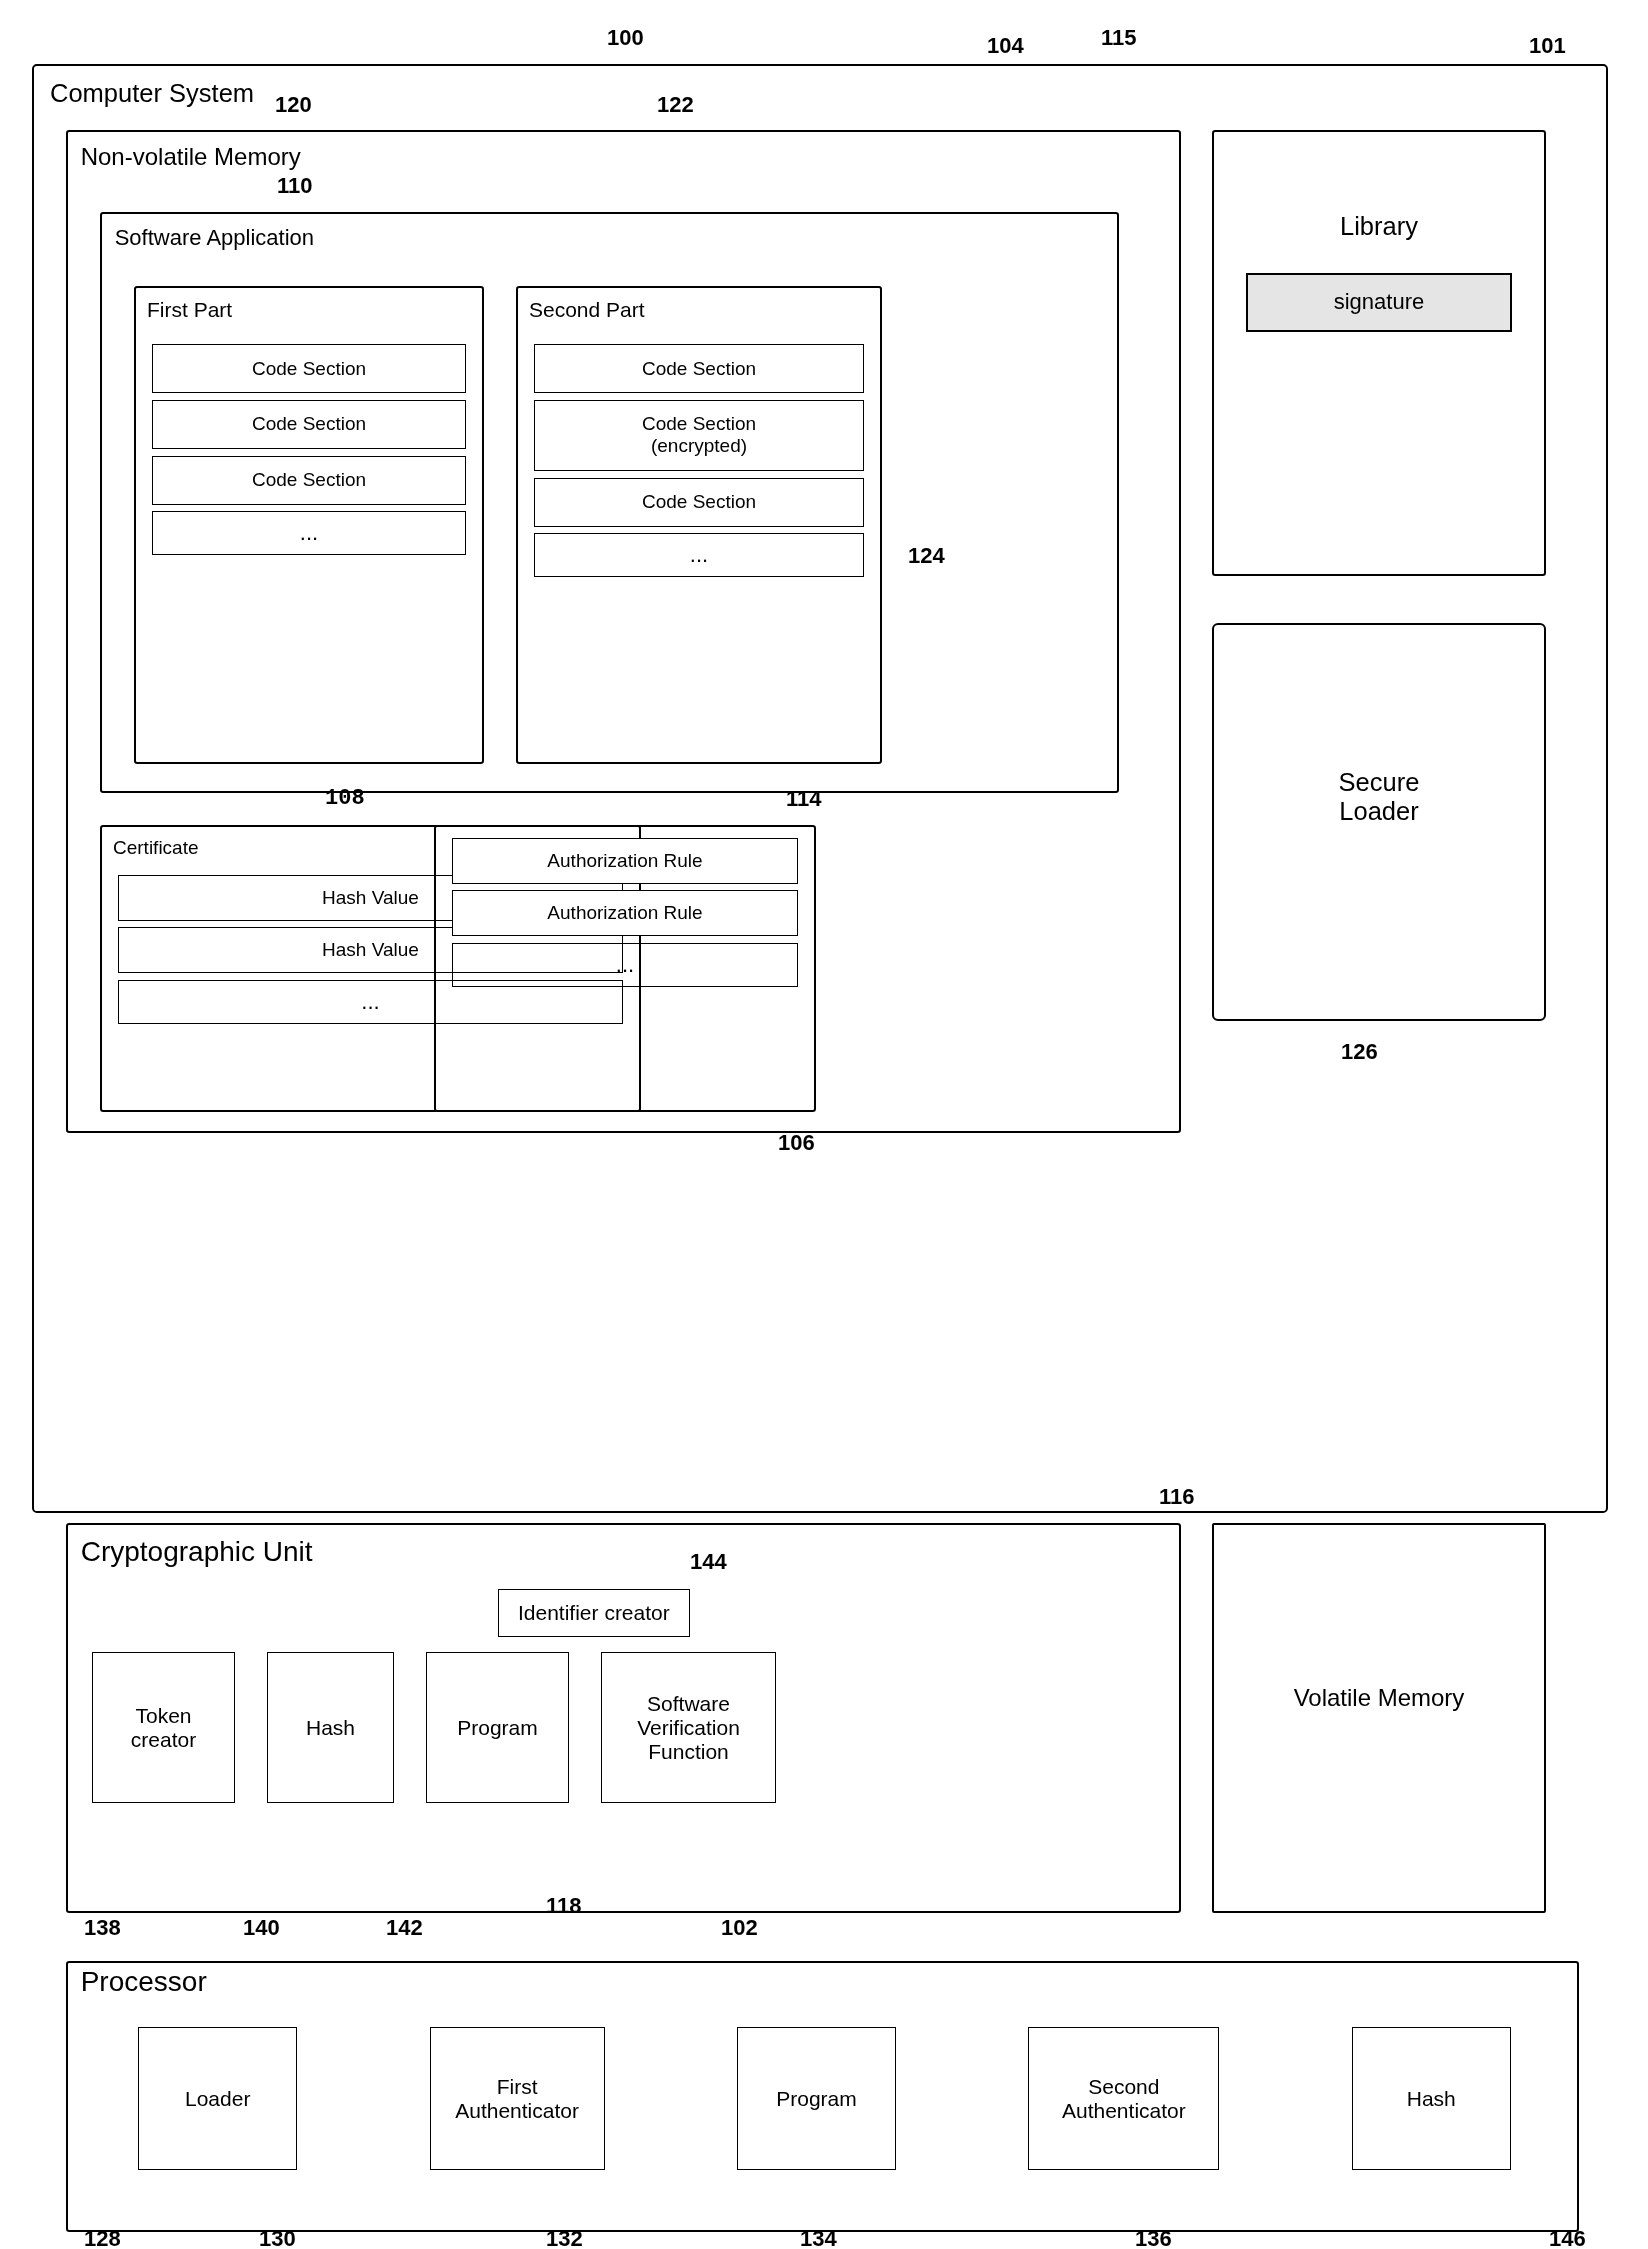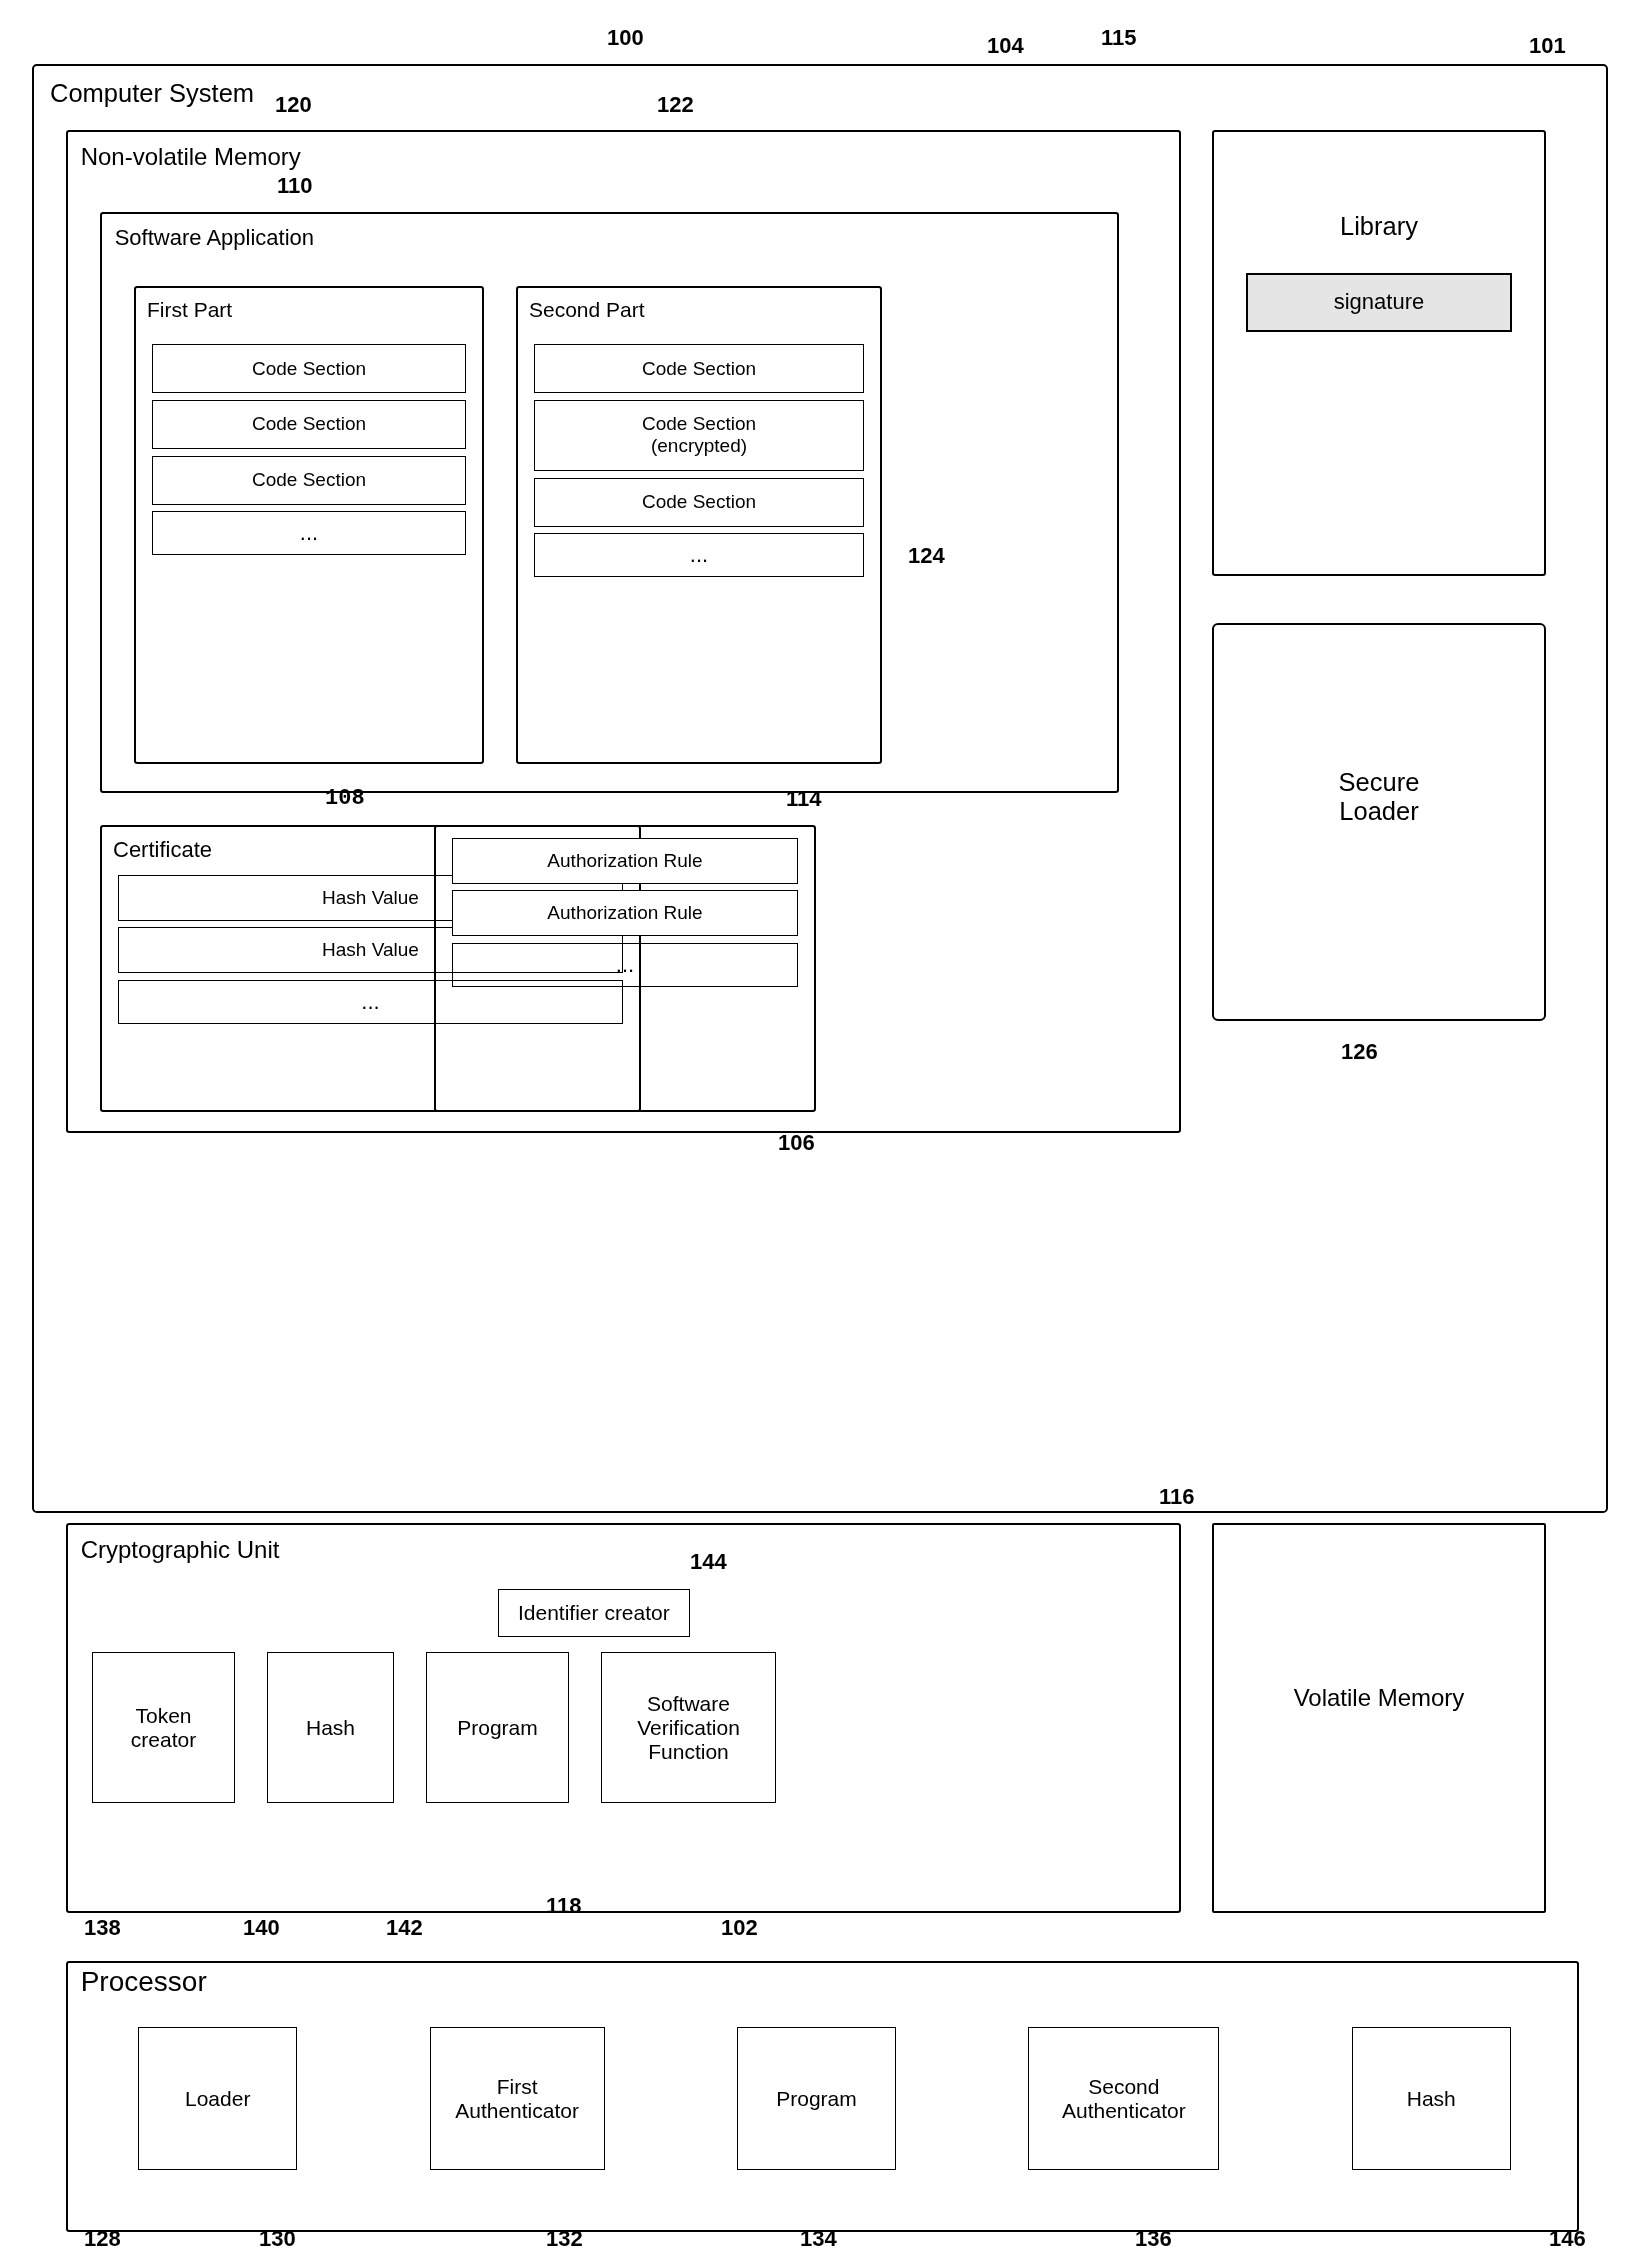--- a/index.html
+++ b/index.html
@@ -128,21 +128,21 @@
       left: 32px;
       width: 541px;
       height: 287px;
       border: 2.4px solid #000;
       border-radius: 3.2px;
     }
     .certificate-label {
       position: absolute;
       top: 9.6px;
       left: 11px;
-      font-size: 22px;
+      font-size: 19px;
     }
 
     
     .auth-rules-box {
       position: absolute;
       top: 693px;
       left: 366px;
       width: 382px;
       height: 287px;
       border: 2.4px solid #000;
@@ -218,21 +218,21 @@
       left: 32px;
       width: 1115px;
       height: 390px;
       border: 2.4px solid #000;
       border-radius: 3.2px;
     }
     .crypto-label {
       position: absolute;
       top: 11px;
       left: 12.7px;
-      font-size: 24px;
+      font-size: 28px;
     }
 
     
     .volatile-box {
       position: absolute;
       top: 1457px;
       left: 1178px;
       width: 334px;
       height: 390px;
       border: 2.4px solid #000;

